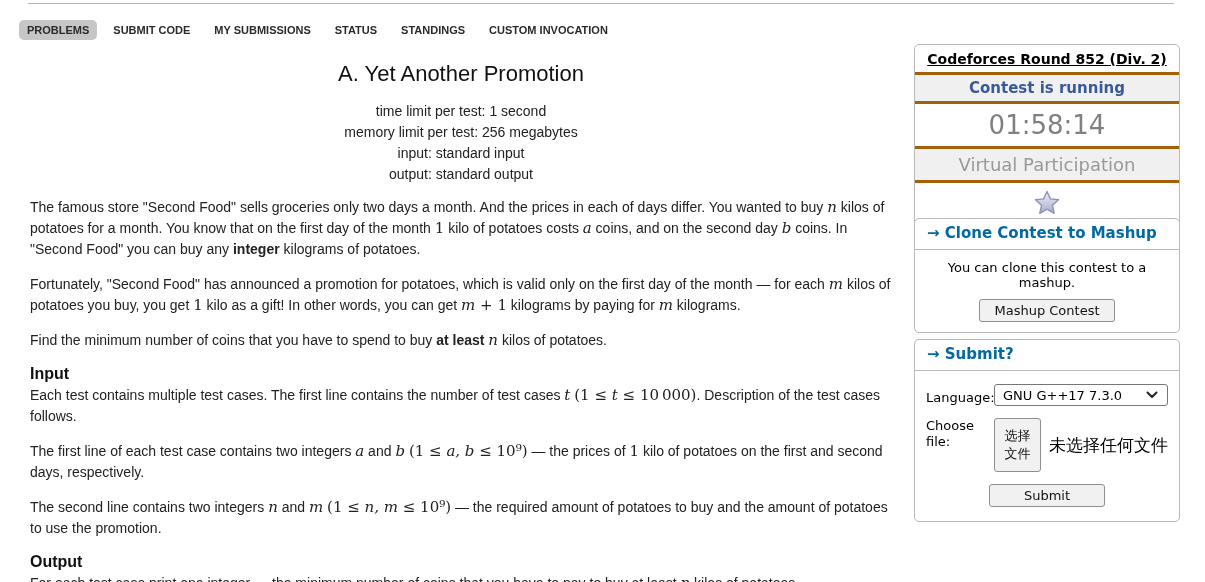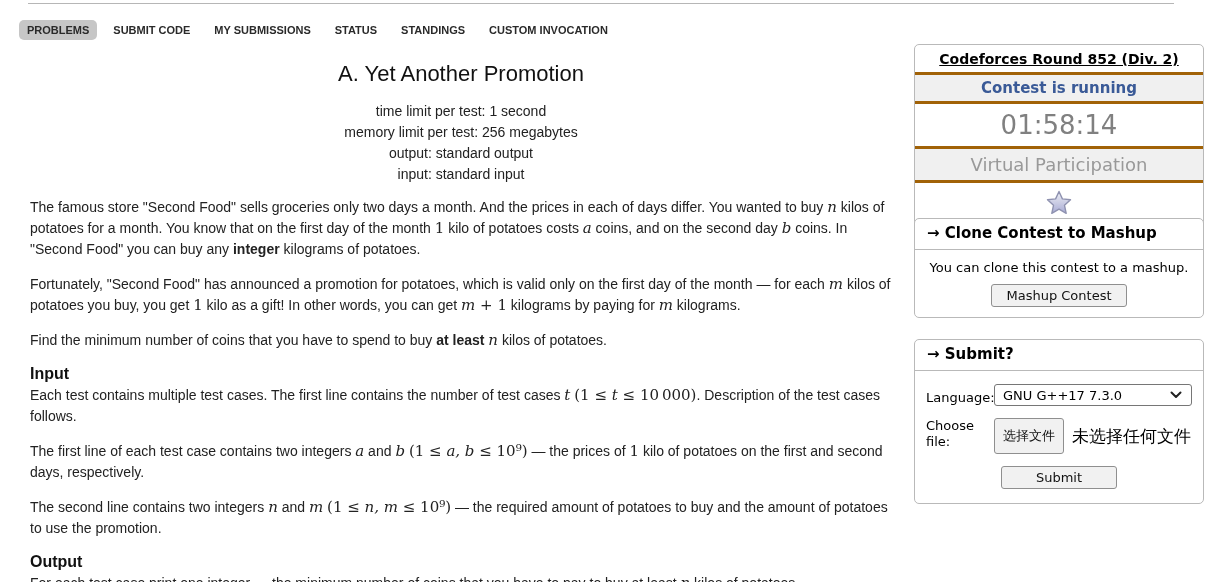--- a/index.html
+++ b/index.html
@@ -21,37 +21,37 @@
   .problem-title{font-size:22px;line-height:28px;margin:0 0 13px 0;font-weight:400;color:#111;}
   .limit-line{font-size:14px;line-height:21px;}
   .statement p{margin:12px 0 14px 0;}
   .statement .section-title{font-weight:bold;font-size:16px;line-height:18px;margin:9px 0 2px 0;color:#111;}
   .statement .section-title + p{margin-top:0;}
   .seg-v{font-family:"DejaVu Serif",serif;font-style:italic;font-size:15px;line-height:21px;}
   .seg-n{font-family:"DejaVu Serif",serif;font-size:15px;line-height:21px;}
   .seg-b{font-weight:bold;}
 
   
-  .side-box{position:absolute;left:914px;width:290px;border:1px solid #b9b9b9;border-radius:5px;
+  .side-box{position:absolute;left:914px;width:266px;border:1px solid #b9b9b9;border-radius:5px;
             background:#fff;font-family:"DejaVu Sans",sans-serif;overflow:hidden;box-sizing:border-box;}
   #box-contest{top:44px;}
   #box-clone{top:218px;}
   #box-submit{top:339px;}
 
   .row{text-align:center;padding:4px 6px;border-top:3px solid #a16207;}
   .row:first-child{border-top:none;}
   .row.shaded{background:#f0f0f0;}
   .contest-link{font-weight:bold;font-size:14px;color:#000;text-decoration:underline;cursor:pointer;}
   .contest-status{color:#3a5a97;font-weight:bold;font-size:15px;}
   .contest-timer{font-size:26px;color:#808080;padding:6px;}
   .contest-mode{font-size:18px;color:#999;padding:5px;cursor:pointer;}
   .star-row{padding:7px 6px 8px 6px;}
   .star-wrap{display:inline-block;cursor:pointer;line-height:0;}
 
-  .box-header{color:#000000;font-weight:bold;font-size:15px;text-align:left;
+  .box-header{color:#0369a1;font-weight:bold;font-size:15px;text-align:left;
               padding:5px 12px 7px 12px;border-bottom:1px solid #b9b9b9;}
   .clone-body{padding:10px 8px 10px 8px;text-align:center;font-size:13px;color:#000;}
   .btn{font-family:"DejaVu Sans",sans-serif;font-size:13px;color:#111;background:#f1f1f1;
        border:1px solid #8f8f8f;border-radius:3px;padding:3px 14px;cursor:pointer;}
   .clone-btn{margin-top:9px;}
 
   .submit-body{padding:13px 11px 14px 11px;font-size:13px;color:#000;}
   .form-row{display:flex;margin-bottom:12px;}
   .form-row.center{align-items:flex-end;}
   .form-label{width:68px;flex:none;line-height:16px;}
@@ -78,22 +78,22 @@
     <span class="tab">STATUS</span>
     <span class="tab">STANDINGS</span>
     <span class="tab">CUSTOM INVOCATION</span>
   </div>
 
   <div class="problem">
     <div class="problem-header">
       <div class="problem-title">A. Yet Another Promotion</div>
       <div class="limit-line">time limit per test: 1 second</div>
       <div class="limit-line">memory limit per test: 256 megabytes</div>
+      <div class="limit-line">input: standard input</div>
       <div class="limit-line">output: standard output</div>
-      <div class="limit-line">input: standard input</div>
     </div>
     <div class="statement">
       <p><span class="seg-t">The famous store "Second Food" sells groceries only two days a month. And the prices in each of days differ. You wanted to buy </span><span class="seg-v">n</span><span class="seg-t"> kilos of potatoes for a month. You know that on the first day of the month </span><span class="seg-n">1</span><span class="seg-t"> kilo of potatoes costs </span><span class="seg-v">a</span><span class="seg-t"> coins, and on the second day </span><span class="seg-v">b</span><span class="seg-t"> coins. In "Second Food" you can buy any </span><span class="seg-b">integer</span><span class="seg-t"> kilograms of potatoes.</span></p>
       <p><span class="seg-t">Fortunately, "Second Food" has announced a promotion for potatoes, which is valid only on the first day of the month — for each </span><span class="seg-v">m</span><span class="seg-t"> kilos of potatoes you buy, you get </span><span class="seg-n">1</span><span class="seg-t"> kilo as a gift! In other words, you can get </span><span class="seg-v">m</span><span class="seg-n"> + 1</span><span class="seg-t"> kilograms by paying for </span><span class="seg-v">m</span><span class="seg-t"> kilograms.</span></p>
       <p><span class="seg-t">Find the minimum number of coins that you have to spend to buy </span><span class="seg-b">at least</span><span class="seg-t"> </span><span class="seg-v">n</span><span class="seg-t"> kilos of potatoes.</span></p>
       <div class="section-title">Input</div>
       <p><span class="seg-t">Each test contains multiple test cases. The first line contains the number of test cases </span><span class="seg-v">t</span><span class="seg-t"> </span><span class="seg-n">(1 ≤ </span><span class="seg-v">t</span><span class="seg-n"> ≤ 10 000)</span><span class="seg-t">. Description of the test cases follows.</span></p>
       <p><span class="seg-t">The first line of each test case contains two integers </span><span class="seg-v">a</span><span class="seg-t"> and </span><span class="seg-v">b</span><span class="seg-t"> </span><span class="seg-n">(1 ≤ </span><span class="seg-v">a, b</span><span class="seg-n"> ≤ 10⁹)</span><span class="seg-t"> — the prices of </span><span class="seg-n">1</span><span class="seg-t"> kilo of potatoes on the first and second days, respectively.</span></p>
       <p><span class="seg-t">The second line contains two integers </span><span class="seg-v">n</span><span class="seg-t"> and </span><span class="seg-v">m</span><span class="seg-t"> </span><span class="seg-n">(1 ≤ </span><span class="seg-v">n, m</span><span class="seg-n"> ≤ 10⁹)</span><span class="seg-t"> — the required amount of potatoes to buy and the amount of potatoes to use the promotion.</span></p>
       <div class="section-title">Output</div>

